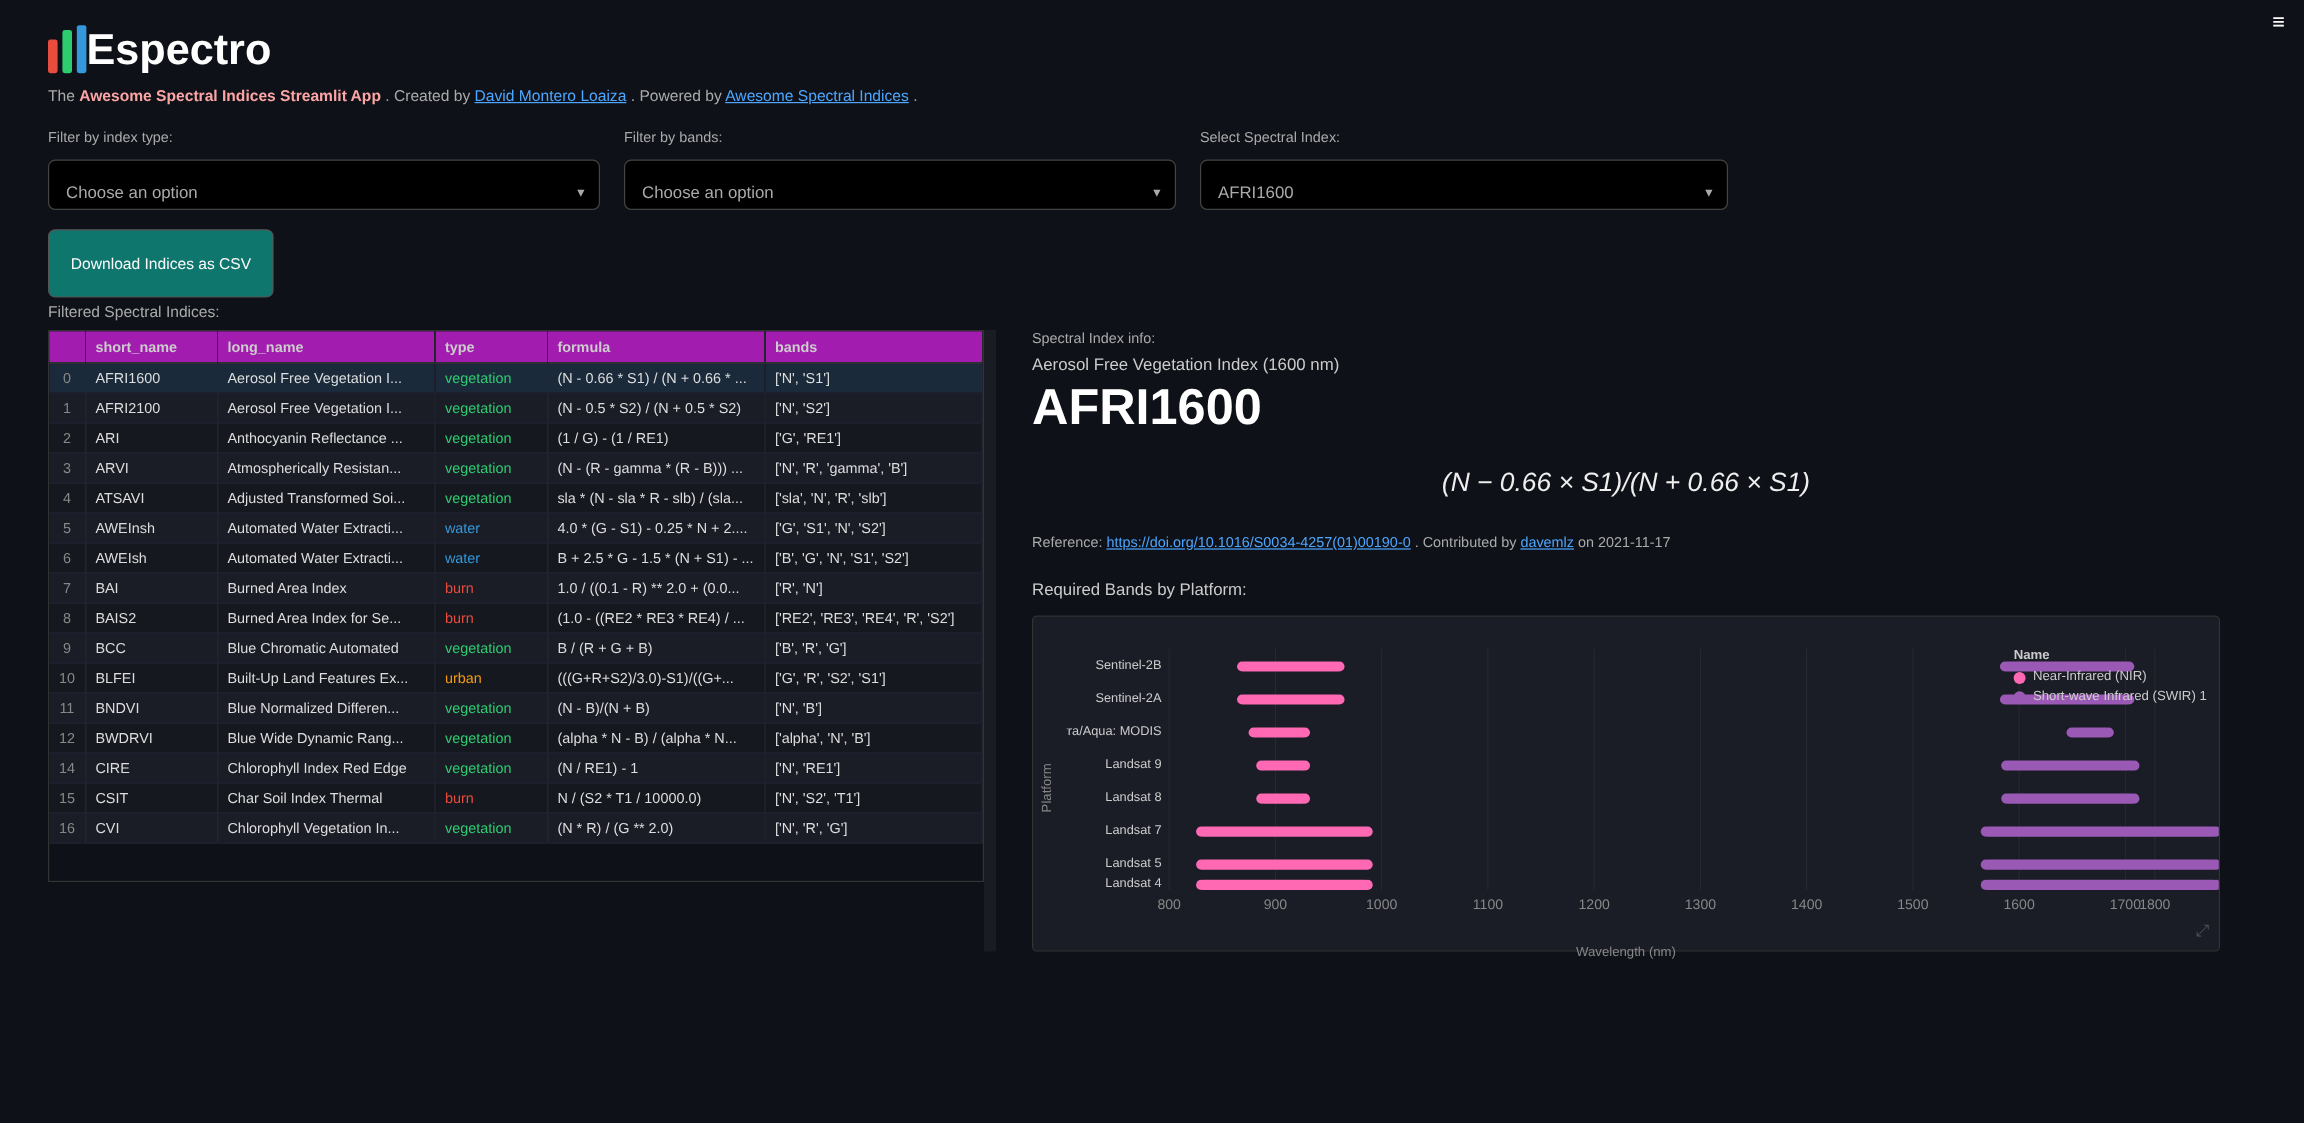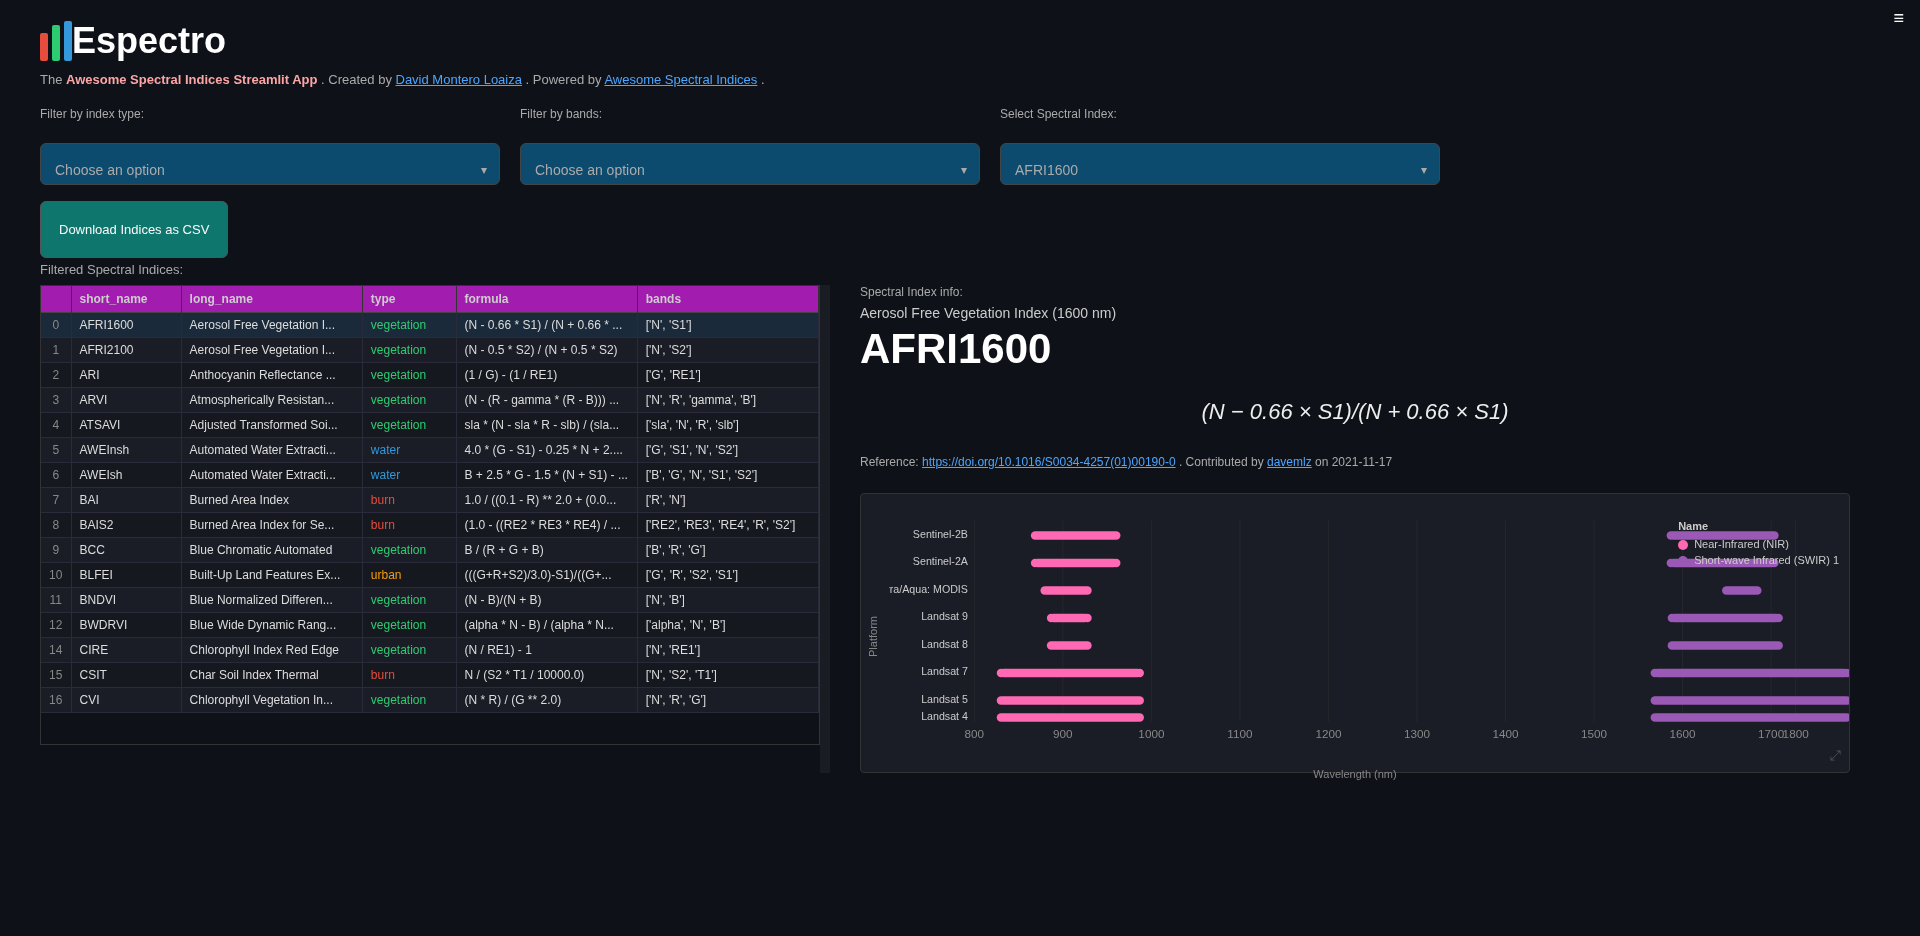--- a/index.html
+++ b/index.html
@@ -58,29 +58,29 @@
     
     .filters-row {
       display: flex;
       gap: 20px;
       align-items: flex-end;
       margin-bottom: 16px;
     }
     .filter-group {
       display: flex;
       flex-direction: column;
-      gap: 22px;
+      gap: 12px;
     }
     .filter-label {
       font-size: 12px;
       color: #aaa;
     }
     .select-wrapper {
       position: relative;
-      background: #0c4a6e;
+      background: #000000;
       border: 1px solid #444;
       border-radius: 6px;
       height: 42px;
       display: flex;
       align-items: center;
       padding: 12px 36px 0 14px;
       cursor: pointer;
       color: #aaa;
       font-size: 14px;
     }
@@ -503,20 +503,21 @@
       </div>
 
       <div class="reference-line">
         <span>Reference: </span>
         <a href="#">https://doi.org/10.1016/S0034-4257(01)00190-0</a>
         <span>. Contributed by </span>
         <a href="#">davemlz</a>
         <span> on 2021-11-17</span>
       </div>
 
+      <div class="bands-title">Required Bands by Platform:</div>
 
       <div class="chart-container" style="position:relative;">
         <div class="chart-inner">
           <div class="chart-y-label">Platform</div>
           <div class="chart-body">
             <svg class="chart-svg" viewBox="0 0 900 240" preserveAspectRatio="none">
 
               <line x1="80" y1="10" x2="80" y2="200" stroke="#333" stroke-width="0.5"></line>
               <line x1="163" y1="10" x2="163" y2="200" stroke="#333" stroke-width="0.5"></line>
               <line x1="246" y1="10" x2="246" y2="200" stroke="#333" stroke-width="0.5"></line>

